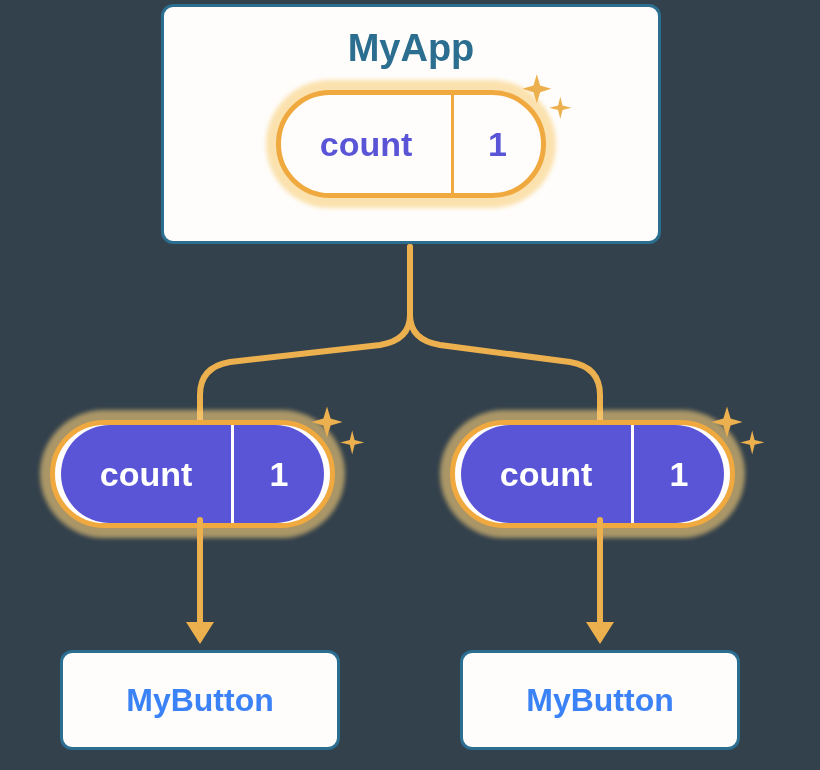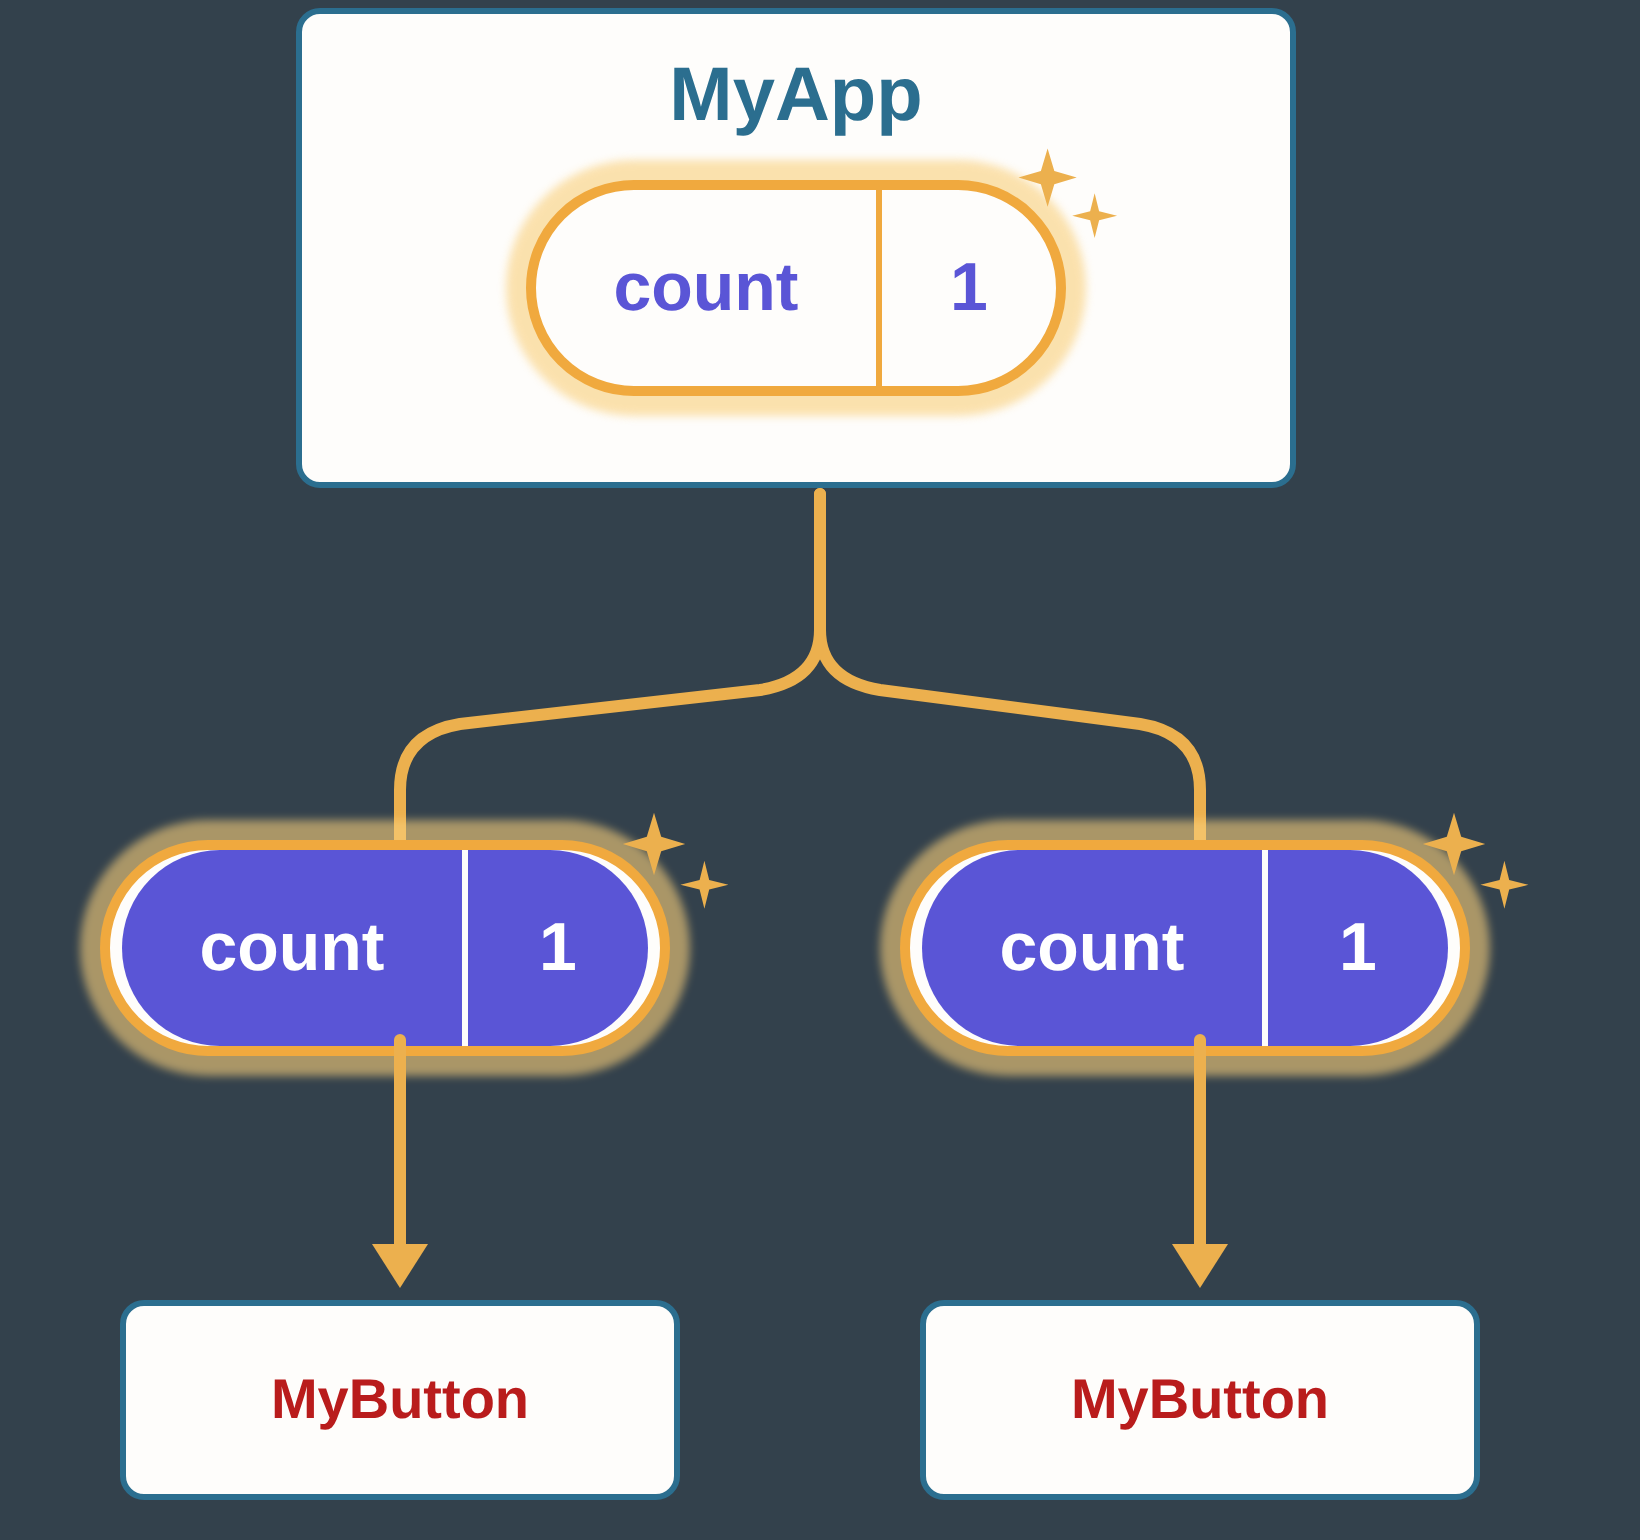--- a/index.html
+++ b/index.html
@@ -9,21 +9,21 @@
       background: #33414c;
       font-family: -apple-system, BlinkMacSystemFont, 'Segoe UI', sans-serif;
       position: relative;
       overflow: hidden;
     }
     .diagram { position: relative; width: 100%; height: 100%; }
 
     
     .parent-box {
       position: absolute;
-      left: 148px; top: 4px;
+      left: 161px; top: 4px;
       width: 500px; height: 240px;
       background: #fefdfb;
       border: 3px solid #2b6e8f;
       border-radius: 12px;
       display: flex; flex-direction: column; align-items: center;
       padding-top: 20px;
     }
     .parent-title {
       color: #2b6e8f;
       font-size: 38px;
@@ -89,21 +89,21 @@
     .child-box {
       position: absolute;
       width: 280px; height: 100px;
       background: #fefdfb;
       border: 3px solid #2b6e8f;
       border-radius: 12px;
       display: flex; align-items: center; justify-content: center;
     }
     .child-left  { left: 60px;  top: 650px; }
     .child-right { left: 460px; top: 650px; }
-    .child-title { color: #b91c1c; font-size: 28px; font-weight: 600; }
+    .child-title { color: #3b82f6; font-size: 32px; font-weight: 600; }
 
     
     .connector { position: absolute; pointer-events: none; }
   </style>
 </head>
 <body>
 
 <div class="diagram">
 
   <div class="parent-box">

